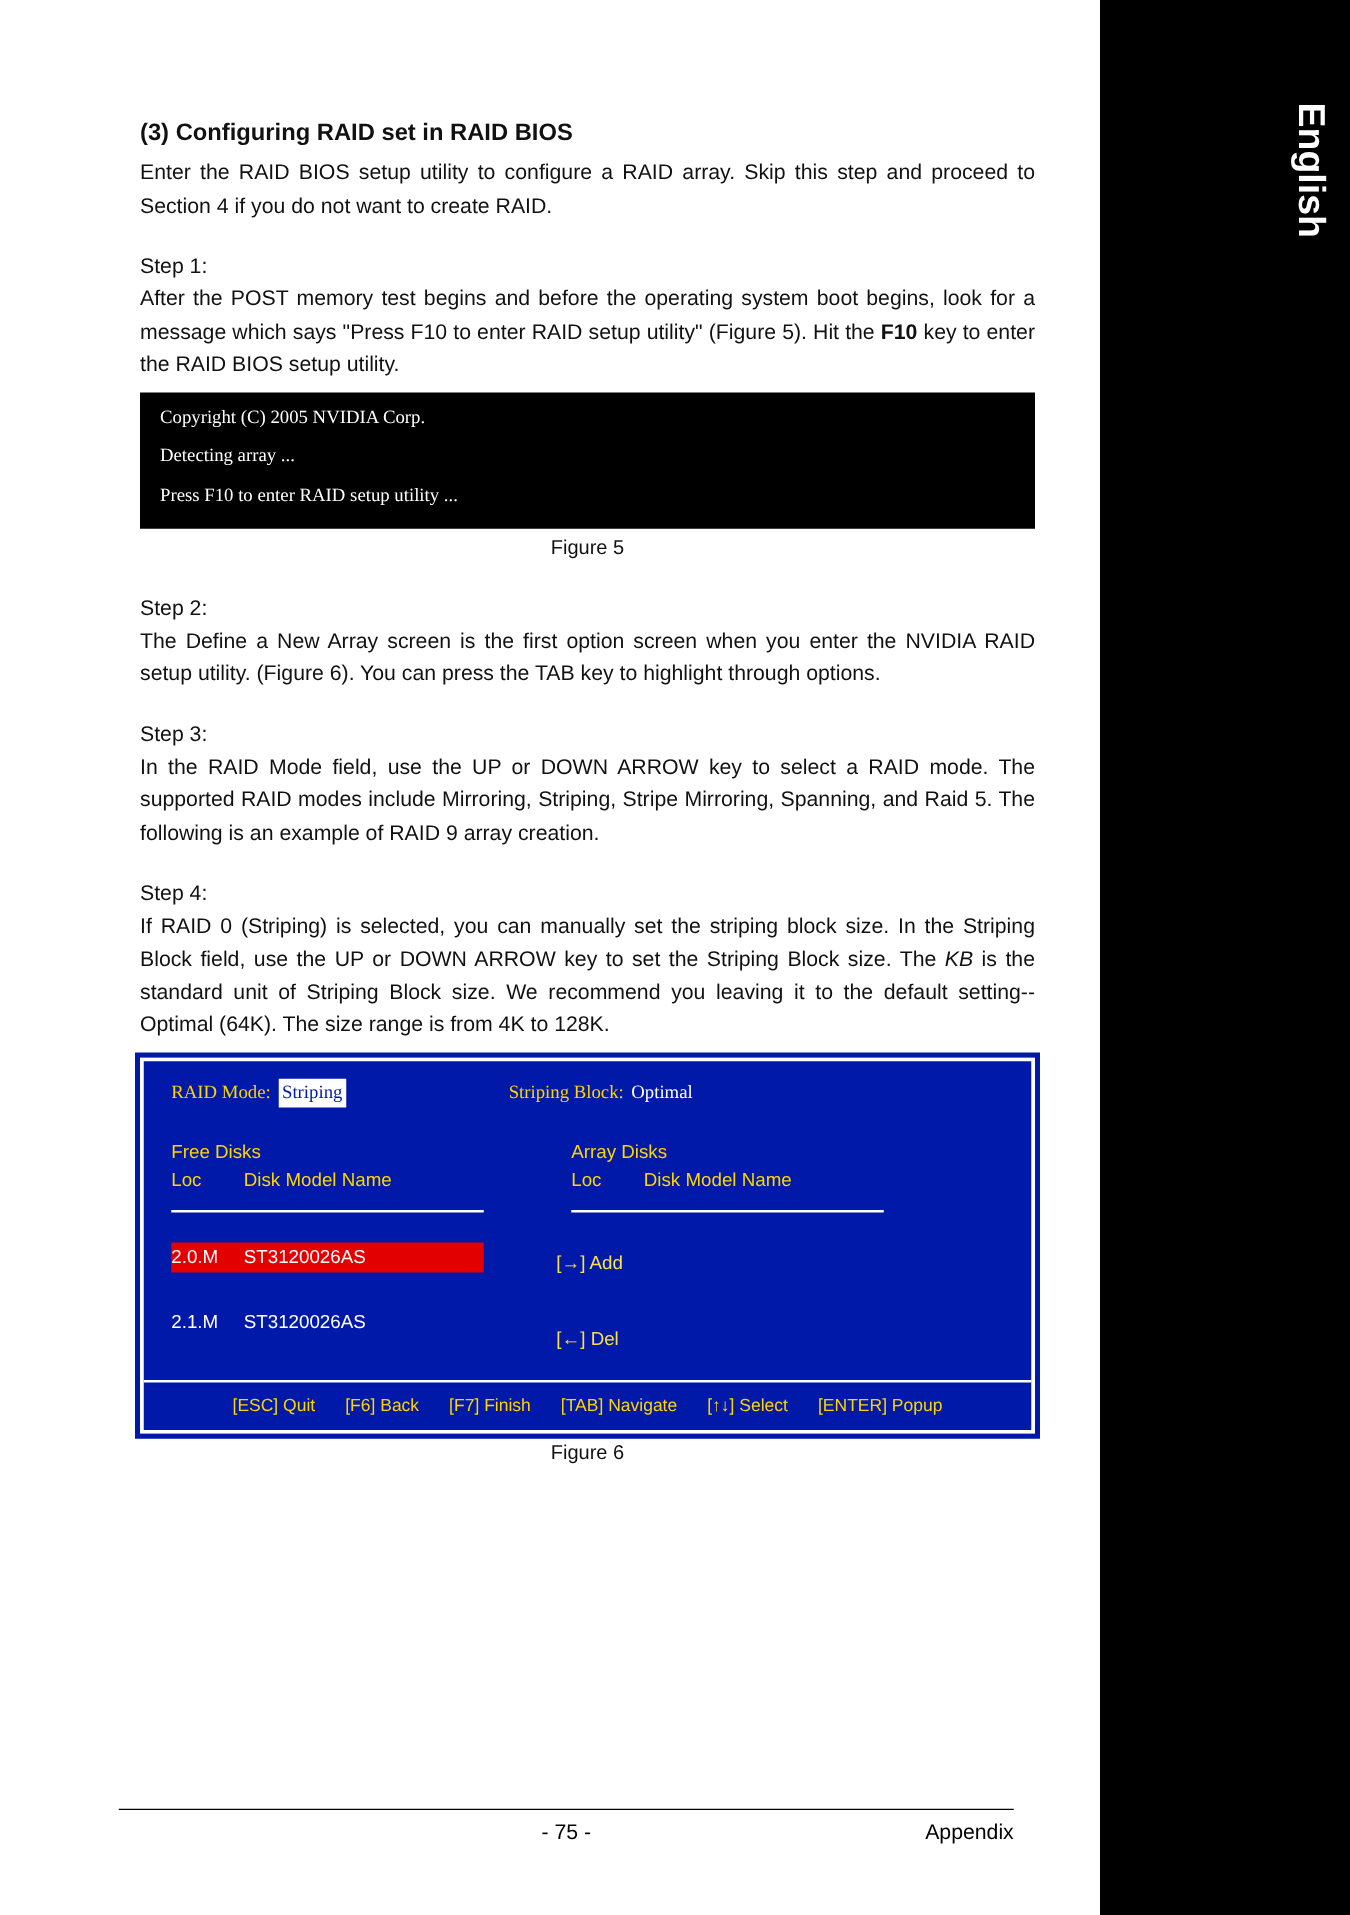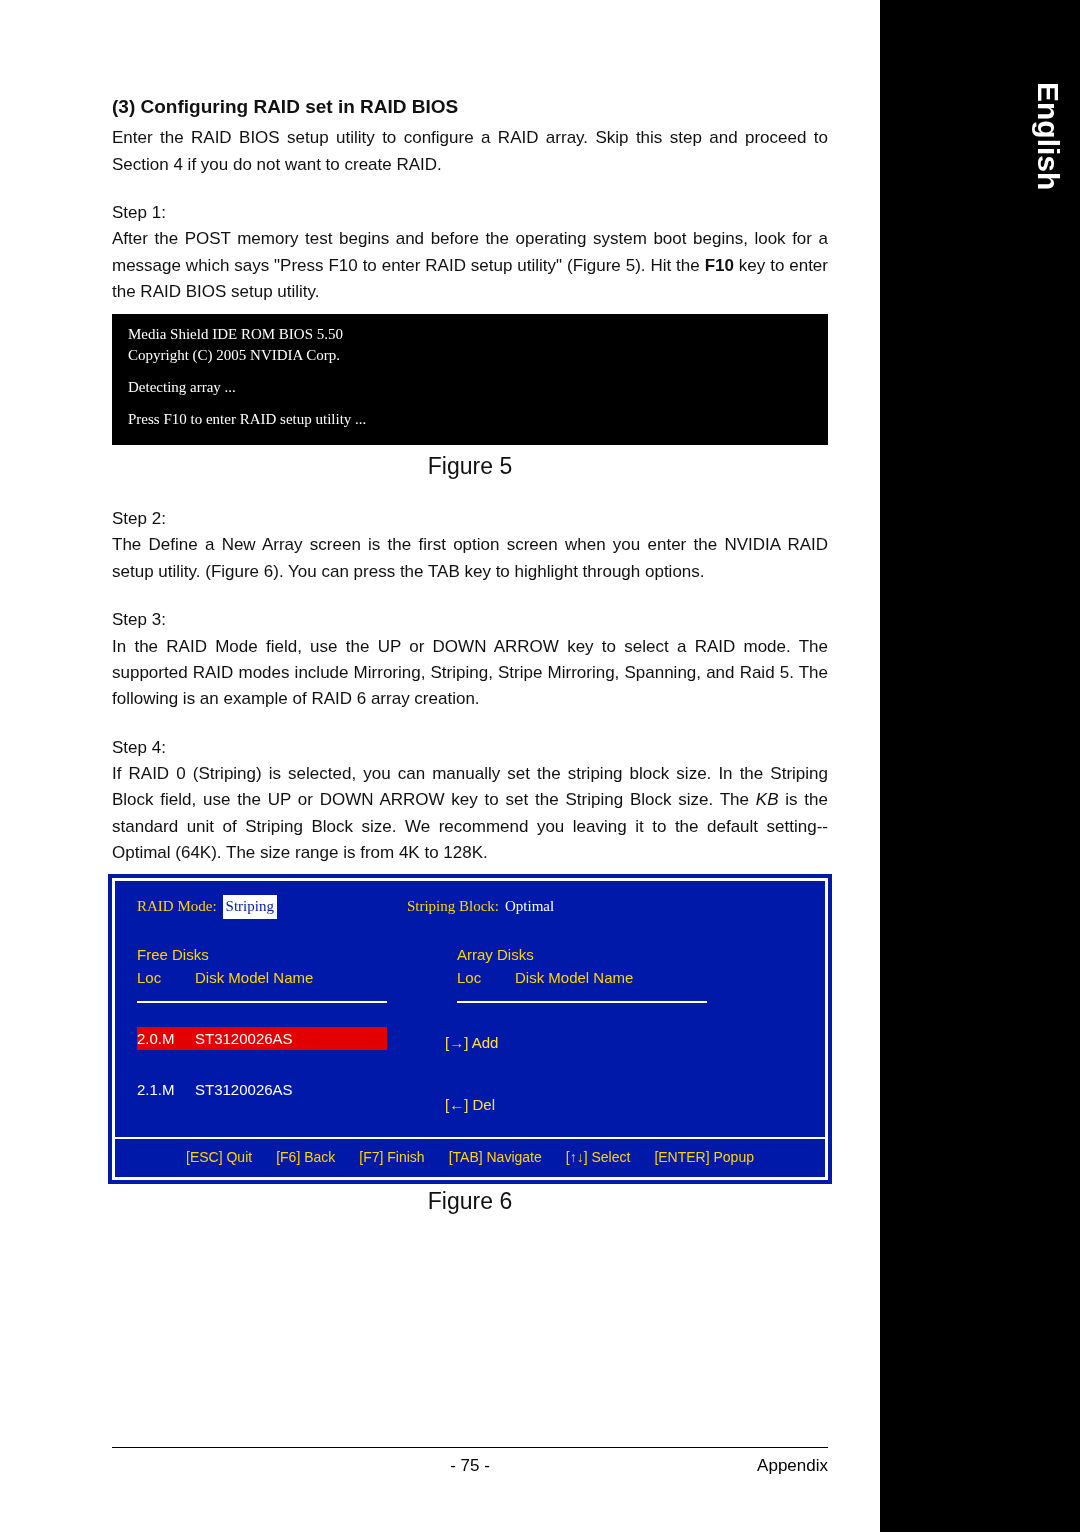--- a/index.html
+++ b/index.html
@@ -22,21 +22,21 @@
     color: #111; font-size: 17px; line-height: 1.55;
   }
   .h3 { font-size: 19px; font-weight: bold; margin-bottom: 4px; }
   .para { text-align: justify; }
   .step { margin-top: 22px; }
   .step-p { text-align: justify; }
   .bios-box {
     background: #000; color: #fff; font-family: 'Times New Roman', serif;
     font-size: 15px; padding: 10px 16px 14px; margin-top: 8px; line-height: 1.45;
   }
-  .fig-cap { text-align: center; font-size: 23px; margin-top: 4px; }
+  .fig-cap { text-align: center; font-size: 16px; margin-top: 4px; }
   .raid-util {
     margin-top: 12px;
     background: #0019a8;
     border: 3px solid #fff;
     outline: 4px solid #0019a8;
     color: #fff;
     font-family: Arial, sans-serif;
     font-size: 15px;
   }
   .raid-header {
@@ -68,21 +68,21 @@
     color: #fde047; font-size: 15px;
   }
   .arrow-col div { margin-bottom: 38px; }
   .raid-footer {
     border-top: 2px solid #fff;
     color: #ffd400; padding: 8px 10px;
     display: flex; justify-content: center; gap: 24px;
     font-size: 14px;
   }
   .footer-bar {
-    position: absolute; left: 112px; bottom: 56px; width: 716px;
+    position: absolute; left: 95px; bottom: 56px; width: 716px;
     border-top: 1.5px solid #000; padding-top: 8px;
     display: flex; justify-content: space-between; font-size: 17px;
   }
   .pg-center { position: absolute; left: 50%; transform: translateX(-50%); }
   .bold { font-weight: bold; }
   .ital { font-style: italic; }
 </style>
 </head>
 <body>
 
@@ -92,37 +92,36 @@
     <div class="para">Enter the RAID BIOS setup utility to configure a RAID array. Skip this step and proceed to Section 4 if you do not want to create RAID.</div>
 
     <div class="step">
       <div>Step 1:</div>
       <div class="step-p">
         <span>After the POST memory test begins and before the operating system boot begins, look for a message which says "Press F10 to enter RAID setup utility" (Figure 5). Hit the </span><span class="bold">F10</span><span> key to enter the RAID BIOS setup utility.</span>
       </div>
     </div>
 
     <div class="bios-box">
-      <div>Media Shield IDE ROM BIOS 5.50</div>
       <div>Copyright (C) 2005 NVIDIA Corp.</div>
       <div style="height:10px"></div>
       <div>Detecting array ...</div>
       <div style="height:10px"></div>
       <div>Press F10 to enter RAID setup utility ...</div>
     </div>
     <div class="fig-cap">Figure 5</div>
 
     <div class="step">
       <div>Step 2:</div>
       <div class="step-p">The Define a New Array screen is the first option screen when you enter the NVIDIA RAID setup utility. (Figure 6). You can press the TAB key to highlight through options.</div>
     </div>
 
     <div class="step">
       <div>Step 3:</div>
-      <div class="step-p">In the RAID Mode field, use the UP or DOWN ARROW key to select a RAID mode. The supported RAID modes include Mirroring, Striping, Stripe Mirroring, Spanning, and Raid 5. The following is an example of RAID 6 array creation.</div>
+      <div class="step-p">In the RAID Mode field, use the UP or DOWN ARROW key to select a RAID mode. The supported RAID modes include Mirroring, Striping, Stripe Mirroring, Spanning, and Raid 5. The following is an example of RAID 9 array creation.</div>
     </div>
 
     <div class="step">
       <div>Step 4:</div>
       <div class="step-p">
         <span>If RAID 0 (Striping) is selected, you can manually set the striping block size. In the Striping Block field, use the UP or DOWN ARROW key to set the Striping Block size. The </span><span class="ital">KB</span><span> is the standard unit of Striping Block size.  We recommend you leaving it to the default setting--Optimal (64K). The size range is from 4K to 128K.</span>
       </div>
     </div>
 
     <div class="raid-util">

